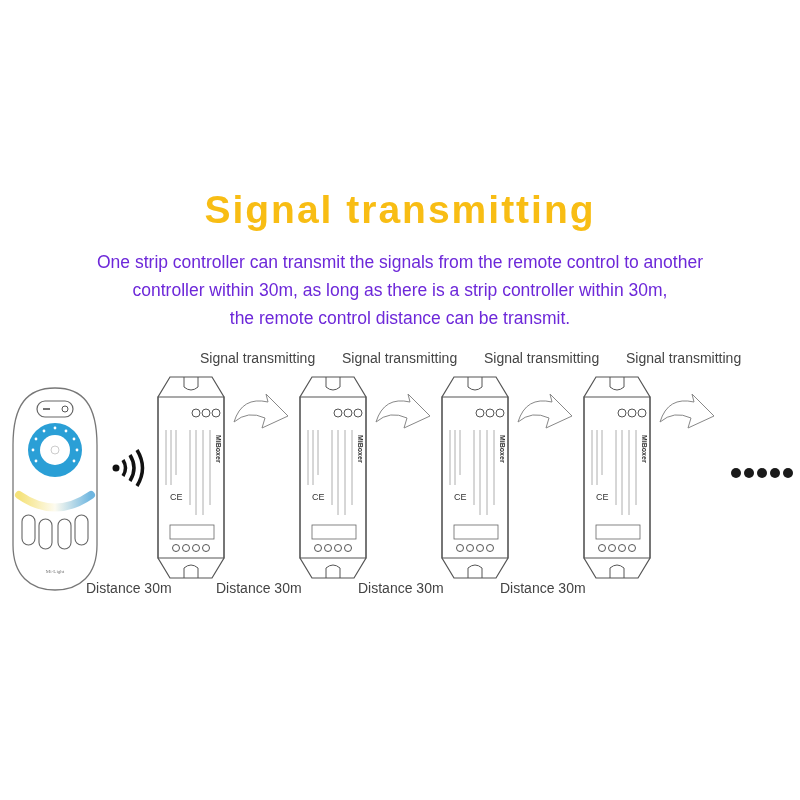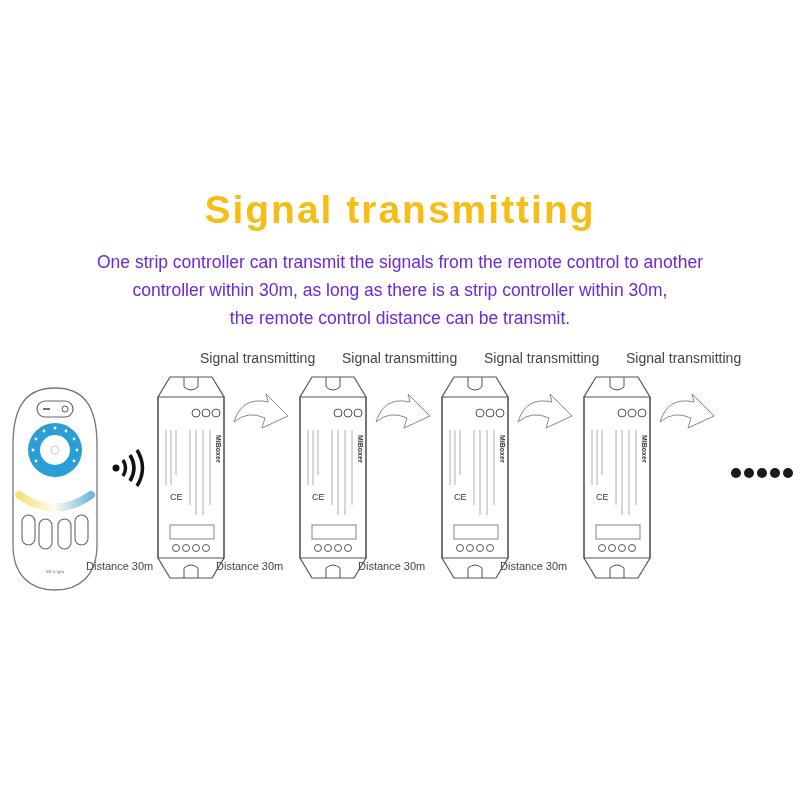--- a/index.html
+++ b/index.html
@@ -1,20 +1,20 @@
 <!DOCTYPE html>
 <html><head>
 <meta charset="utf-8">
 <style>
   html, body { margin:0; padding:0; background:#ffffff; }
   body { width:800px; height:800px; position:relative; overflow:hidden; font-family:"Liberation Sans", sans-serif; }
   .title { position:absolute; left:0; width:800px; top:188px; text-align:center; font-weight:bold; font-size:39px; letter-spacing:2px; color:#f8bd14; }
   .desc { position:absolute; left:0; width:800px; text-align:center; font-size:17.5px; color:#6d28d9; }
   .lbl { position:absolute; font-size:14px; color:#444; white-space:nowrap; }
-  .dist { position:absolute; font-size:11px; color:#444; white-space:nowrap; top:560px; }
+  .dist { position:absolute; font-size:14px; color:#444; white-space:nowrap; top:580px; }
   .abs { position:absolute; }
   .dots { position:absolute; left:731px; top:468px; display:flex; gap:3px; }
   .dot { width:10px; height:10px; border-radius:50%; background:#1a1a1a; }
 </style>
 </head>
 <body>
 
 <div class="title">Signal transmitting</div>
 <div class="desc" style="top:252px">One strip controller can transmit the signals from the remote control to another</div>
 <div class="desc" style="top:280px">controller within 30m, as long as there is a strip controller within 30m,</div>

